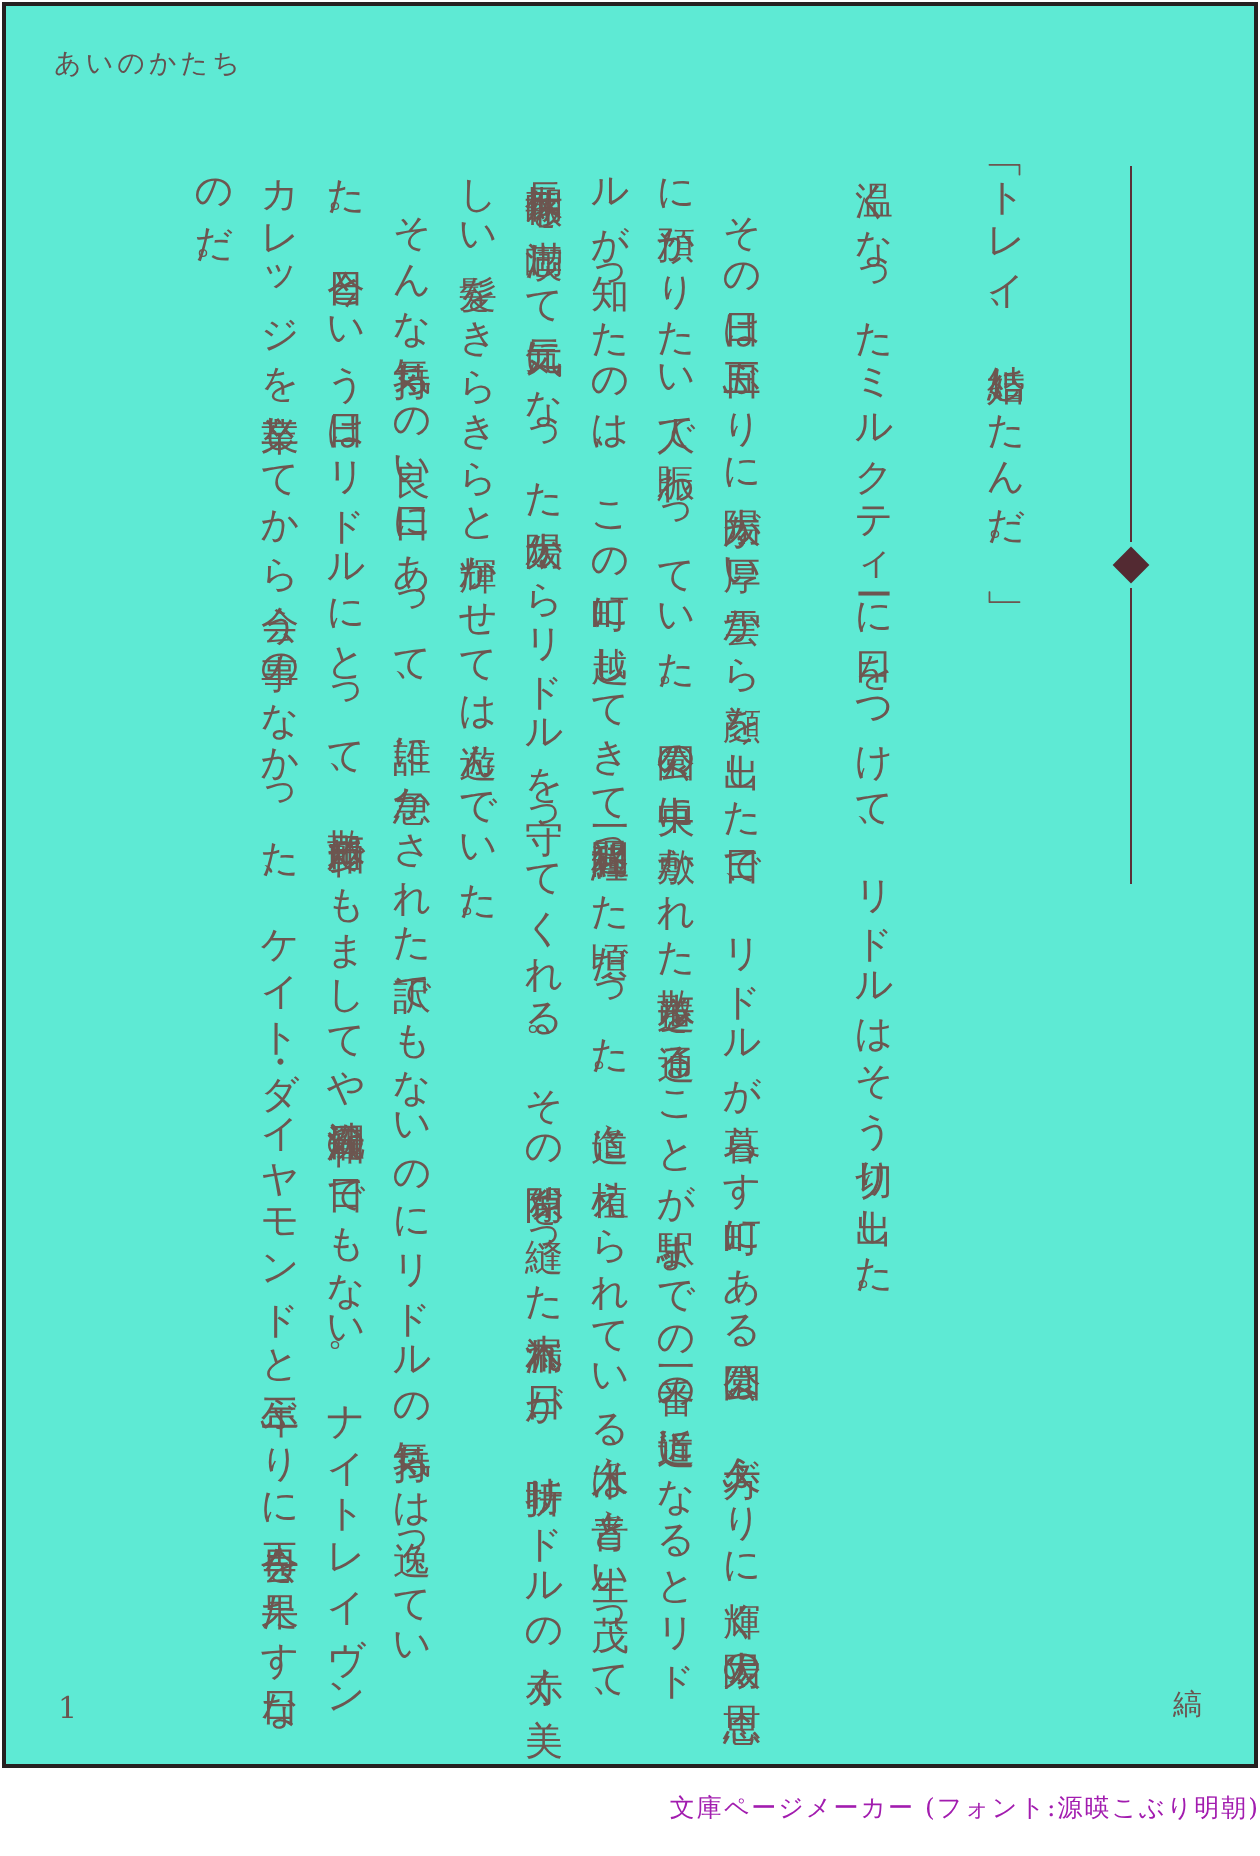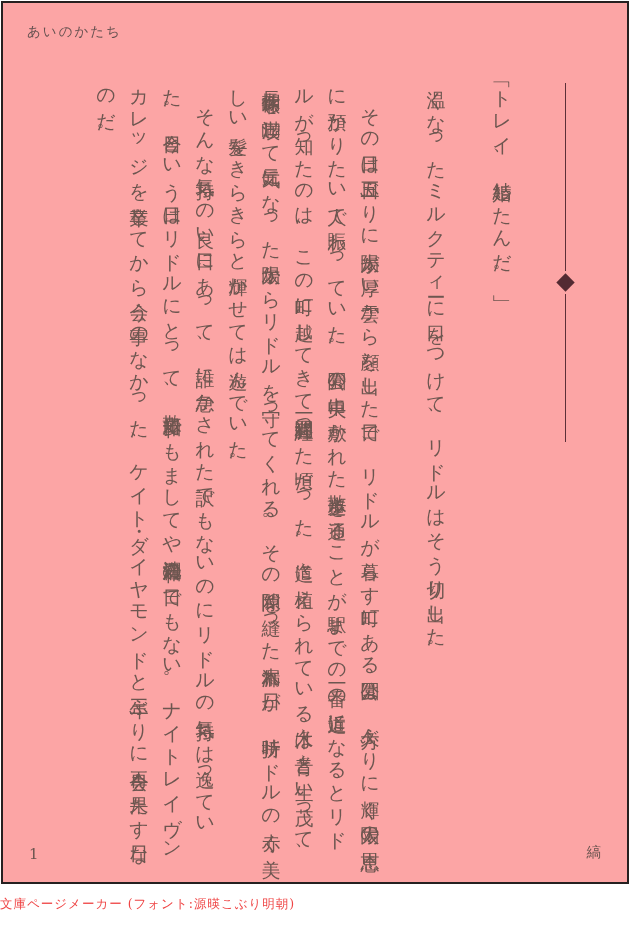--- a/index.html
+++ b/index.html
@@ -18,21 +18,21 @@
     font-family: "DejaVu Serif", "Liberation Serif", serif;
   }
 
   
   .page {
     position: absolute;
     left: 1px;
     top: 1px;
     width: 628px;
     height: 883px;
-    background: #fca5a5;
+    background: #5eead4;
     border: 2px solid #262020;
   }
 
   
   .page-header {
     position: absolute;
     left: 24px;
     top: 20px;
     font-size: 13.5px;
     letter-spacing: 2px;
@@ -108,24 +108,24 @@
     font-size: 14.5px;
     color: #6b5550;
   }
 
   
   .footer-caption {
     position: absolute;
     left: 0;
     top: 896px;
     width: 100%;
-    text-align: left;
+    text-align: right;
     font-size: 12.5px;
     letter-spacing: 1px;
-    color: #ef4444;
+    color: #a21caf;
   }
 </style>
 </head>
 <body>
 
 <div class="canvas">
 
   <div class="page">
 
     <div class="page-header">あいのかたち</div>

